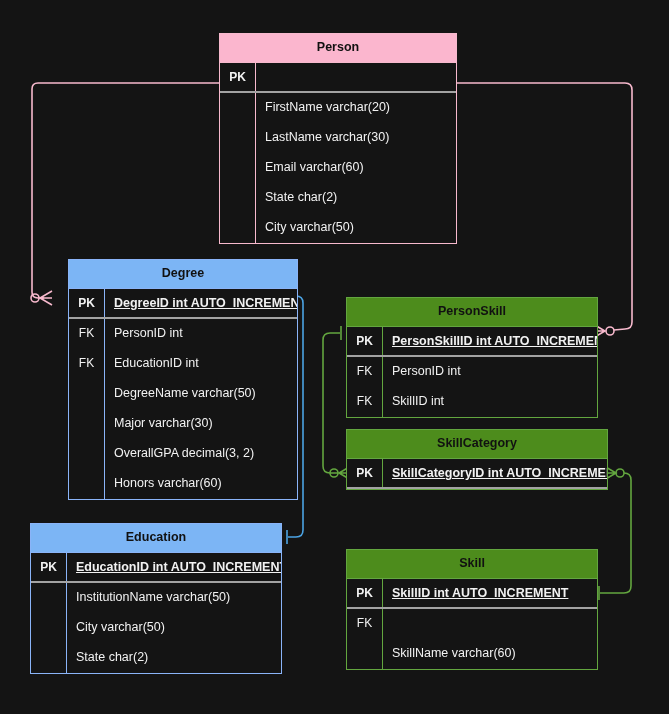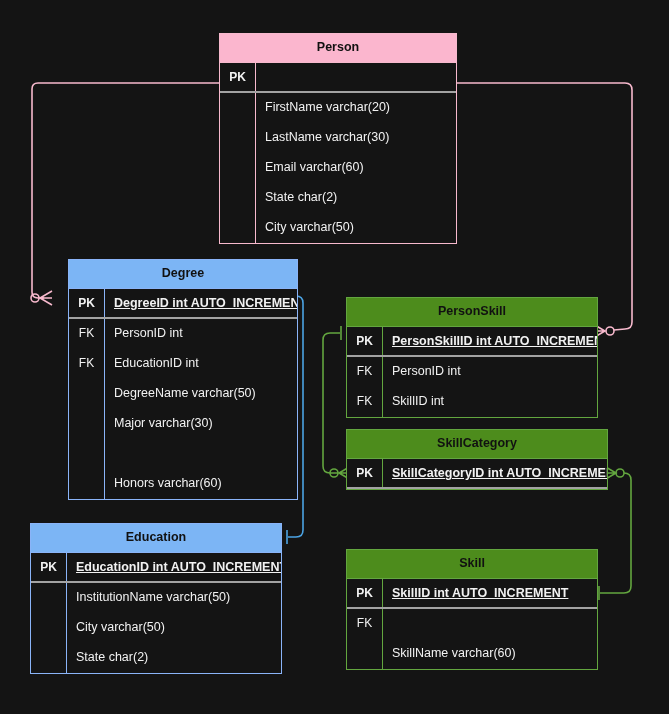--- a/index.html
+++ b/index.html
@@ -209,20 +209,21 @@
             <div class="row">
               <div class="keycell"></div>
               <div class="namecell">DegreeName varchar(50)</div>
             </div>
             <div class="row">
               <div class="keycell"></div>
               <div class="namecell">Major varchar(30)</div>
             </div>
             <div class="row">
               <div class="keycell"></div>
+              <div class="namecell">OverallGPA decimal(3, 2)</div>
             </div>
             <div class="row">
               <div class="keycell"></div>
               <div class="namecell">Honors varchar(60)</div>
             </div>
           </div>
         </div>
       </div>
       <div class="entity blue" style="left: 30px; top: 523px; width: 252px;">
         <div class="title">Education</div>

